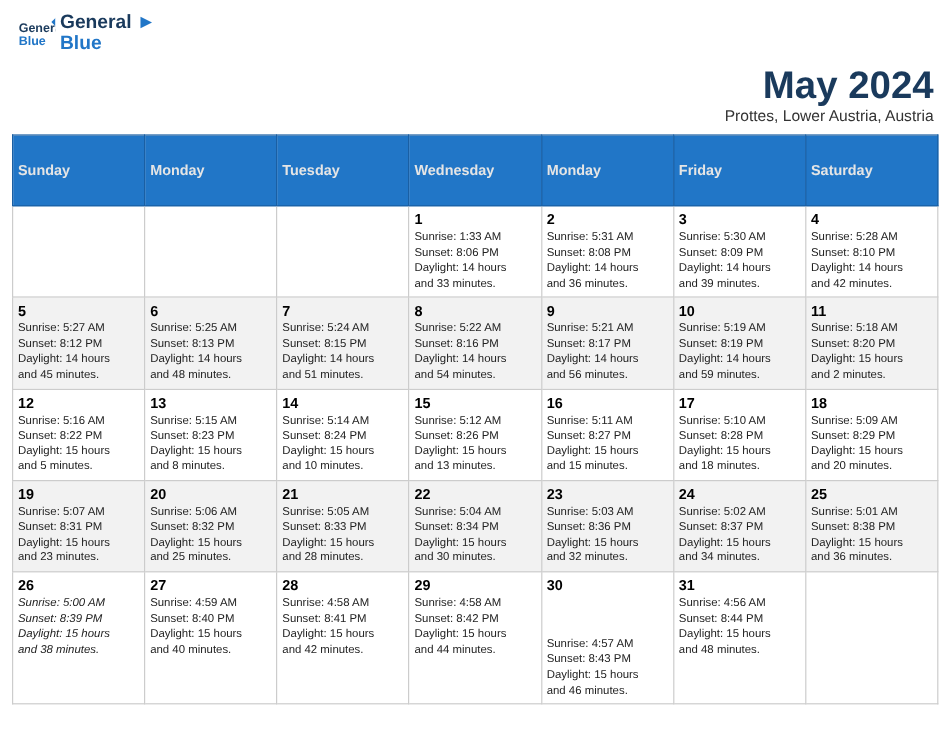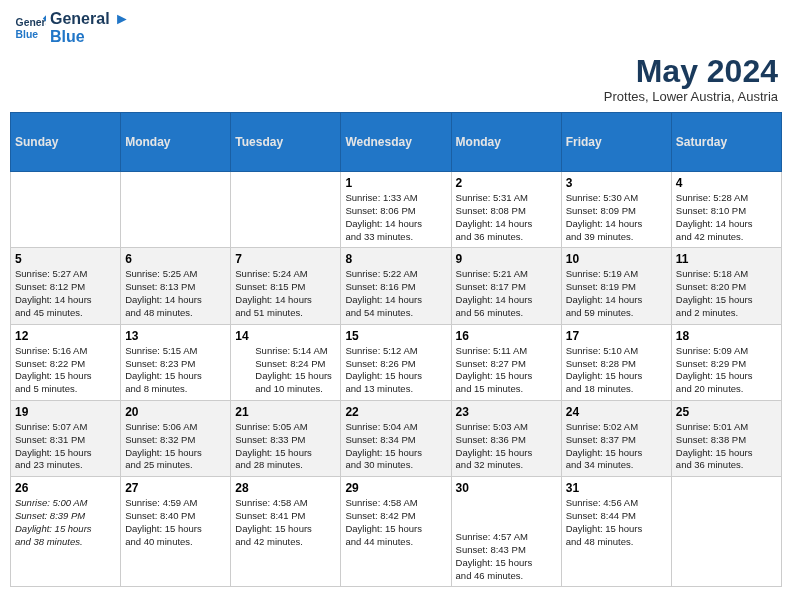--- a/index.html
+++ b/index.html
@@ -216,21 +216,21 @@
         </td>
         <td>
           <span class="day-number">13</span>
           <div class="day-info" style="white-space: pre-line;">Sunrise: 5:15 AM
 Sunset: 8:23 PM
 Daylight: 15 hours
 and 8 minutes.</div>
         </td>
         <td>
           <span class="day-number">14</span>
-          <div class="day-info" style="white-space: pre-line; margin-left: 20px;">Sunrise: 5:14 AM
+          <div class="day-info" style="white-space: pre-line;">Sunrise: 5:14 AM
 Sunset: 8:24 PM
 Daylight: 15 hours
 and 10 minutes.</div>
         </td>
         <td>
           <span class="day-number">15</span>
           <div class="day-info" style="white-space: pre-line;">Sunrise: 5:12 AM
 Sunset: 8:26 PM
 Daylight: 15 hours
 and 13 minutes.</div>

